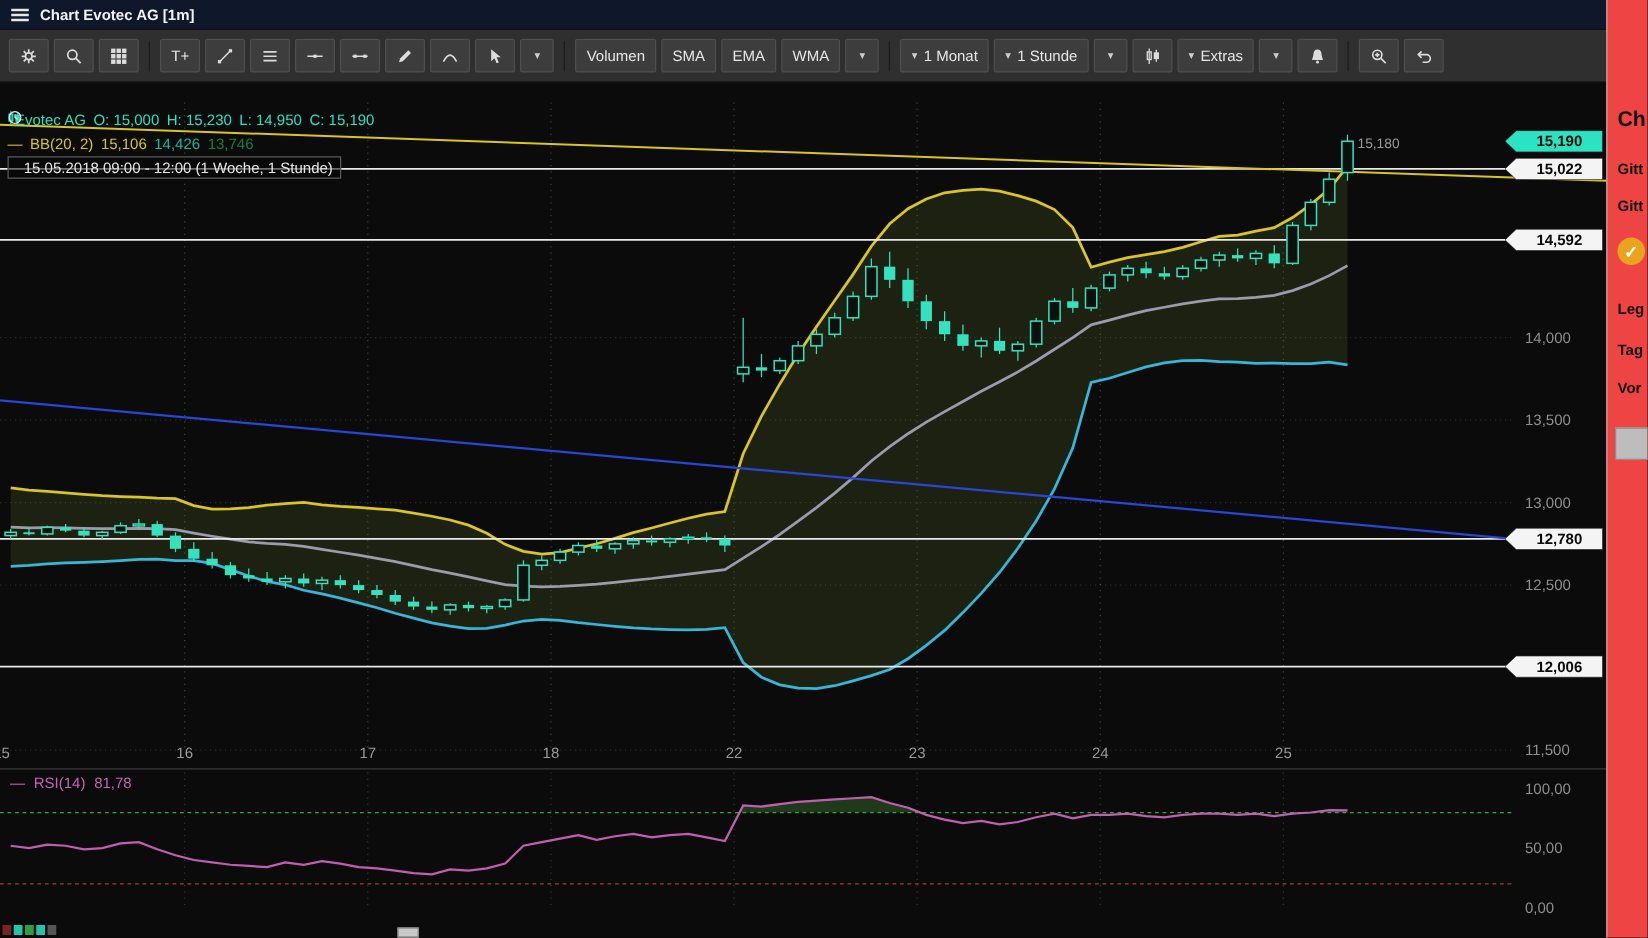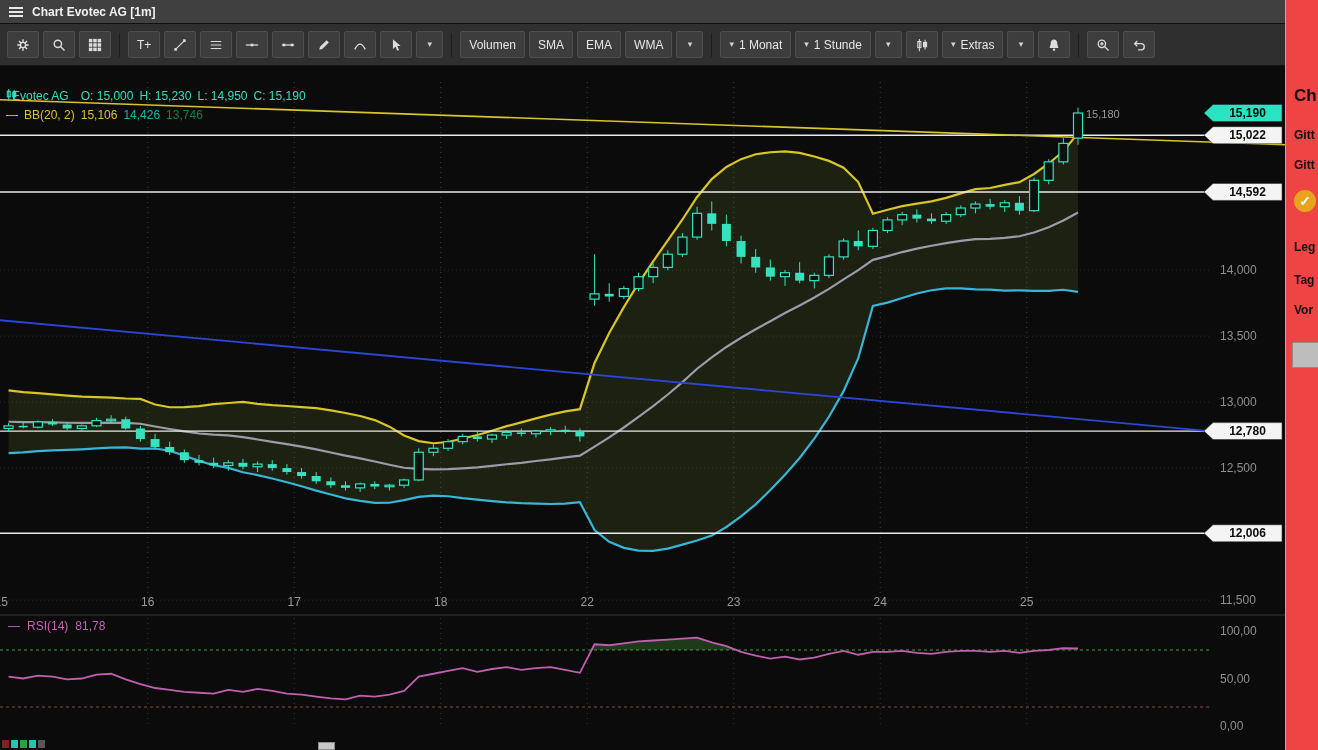--- a/index.html
+++ b/index.html
@@ -1,20 +1,20 @@
 <!DOCTYPE html>
 <html><head>
 <meta charset="utf-8">
 <style>
   html,body{margin:0;padding:0;background:#0b0b0b;}
   body{width:1318px;height:750px;position:relative;overflow:hidden;
        font-family:"Liberation Sans",sans-serif;color:#ddd;}
 
   
-  .titlebar{position:absolute;left:0;top:0;width:1285px;height:24px;background:#404040;
+  .titlebar{position:absolute;left:0;top:0;width:1285px;height:24px;background:#0f172a;
             border-bottom:1px solid #101010;display:flex;align-items:center;gap:9px;
             padding:0 9px;box-sizing:border-box;}
   .menu-btn{display:flex;flex-direction:column;gap:2px;cursor:pointer;}
   .menu-btn i{display:block;width:14px;height:2px;background:#e8e8e8;}
   .win-title{font-size:12px;font-weight:700;color:#f2f2f2;}
 
   
   .toolbar{position:absolute;left:0;top:24px;width:1285px;height:42px;background:#2f2f2f;
            border-bottom:1px solid #151515;display:flex;align-items:center;gap:4px;
            padding:0 7px;box-sizing:border-box;}
@@ -27,21 +27,21 @@
 
   
   .chart-area{position:absolute;left:0;top:66px;width:1285px;height:684px;background:#0b0b0b;}
   .chart-area svg{position:absolute;left:0;top:0;}
 
   .legend{position:absolute;left:6px;top:22px;display:flex;flex-direction:column;gap:3px;z-index:5;}
   .lg-row{display:flex;align-items:center;gap:6px;font-size:12px;height:16px;}
   .c-teal{color:#2ee0c0;} .c-up{color:#d9c525;} .c-mid{color:#14b8a6;} .c-low{color:#15803d;}
   .lg-box{border:1px solid #5a5a5a;background:rgba(8,8,8,.55);color:#e6e6e6;
           padding:1px 6px;display:inline-flex;align-items:center;gap:6px;width:max-content;}
-  .lg-row .gap{margin-left:6px;}
+  .lg-row .gap{}
 
   .rsi-legend{position:absolute;left:8px;top:553px;display:flex;gap:7px;font-size:12px;
               color:#c763b7;z-index:5;align-items:center;}
 
   
   .bottom-strip{position:absolute;left:2px;top:740px;display:flex;gap:2px;z-index:6;}
   .bottom-strip i{display:block;width:7px;height:8px;}
   .scroll-handle{position:absolute;left:318px;top:742px;width:17px;height:8px;background:#c9c9c9;
                  border:1px solid #8a8a8a;box-sizing:border-box;z-index:6;}
 
@@ -505,20 +505,33 @@
       <span>L: 14,950</span>
       <span>C: 15,190</span>
     </div>
     <div class="lg-row">
       <span class="c-up">—</span>
       <span class="c-up">BB(20, 2)</span>
       <span class="c-up">15,106</span>
       <span class="c-mid">14,426</span>
       <span class="c-low">13,746</span>
     </div>
+    <div class="lg-row">
+      <span class="lg-box">
+        <span class="tb-ic">
+            <svg width="12" height="12" viewBox="0 0 16 16">
+              <g stroke="#e6e6e6" stroke-width="1.4" fill="none">
+                <circle cx="8" cy="8" r="6.2"></circle>
+                <path d="M8 4.5V8l2.8 1.8"></path>
+              </g>
+            </svg>
+          </span>
+        <span>15.05.2018 09:00 - 12:00   (1 Woche, 1 Stunde)</span>
+      </span>
+    </div>
   </div>
 
   <div class="rsi-legend">
     <span>—</span>
     <span>RSI(14)</span>
     <span>81,78</span>
   </div>
 </div>
 
 <div class="bottom-strip">

